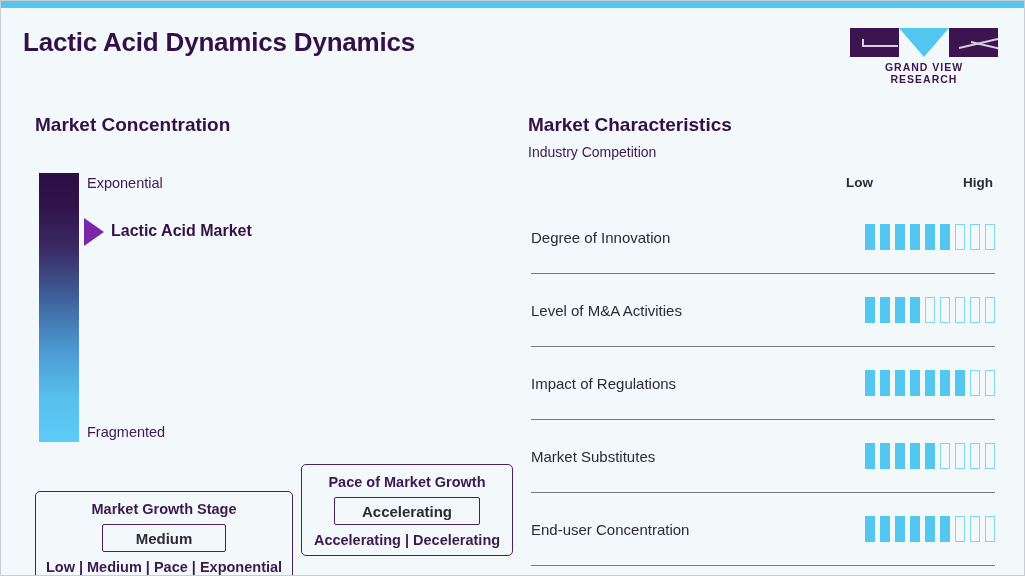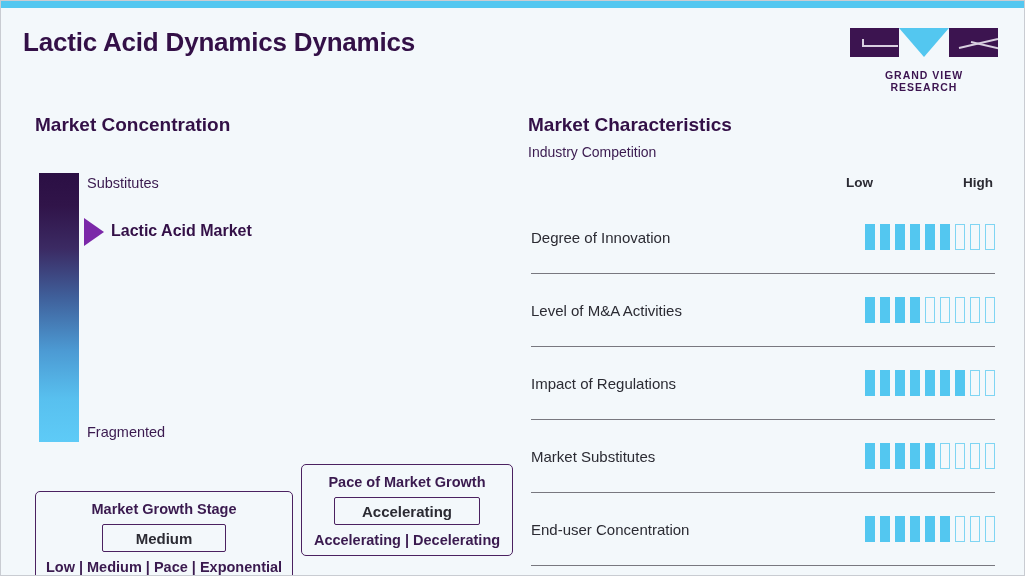--- a/index.html
+++ b/index.html
@@ -85,21 +85,21 @@
     transform: rotate(13deg);
     transform-origin: left center;
   }
   #logo-triangle {
     width: 0; height: 0;
     border-left: 25px solid transparent;
     border-right: 25px solid transparent;
     border-top: 29px solid #53c7f0;
   }
   #logo-text {
-    margin-top: 12px;
+    margin-top: 4px;
     font-size: 10.5px;
     font-weight: bold;
     letter-spacing: 1.0px;
     color: #3c1450;
     text-align: center;
   }
 
   
   #concentration-heading {
     position: absolute;
@@ -283,21 +283,21 @@
       <div class="logo-block" id="logo-right">
         <div class="slash"></div>
         <div class="slash2"></div>
       </div>
     </div>
     <div id="logo-text">GRAND VIEW RESEARCH</div>
   </div>
 
   <div id="concentration-heading">Market Concentration</div>
   <div id="gradient-bar"></div>
-  <div id="label-concentrated">Substitutes</div>
+  <div id="label-concentrated">Exponential</div>
   <div id="label-fragmented">Fragmented</div>
   <div id="marker-arrow" style="top: 217.18px;"></div>
   <div id="marker-label" style="top: 221.18px;">Lactic Acid Market</div>
 
   <div class="stat-box" id="growth-stage-box">
     <div class="stat-title">Market Growth Stage</div>
     <div class="stat-value-wrap">
       <span class="stat-value">Medium</span>
     </div>
     <div class="stat-options">Low | Medium | Pace | Exponential</div>

